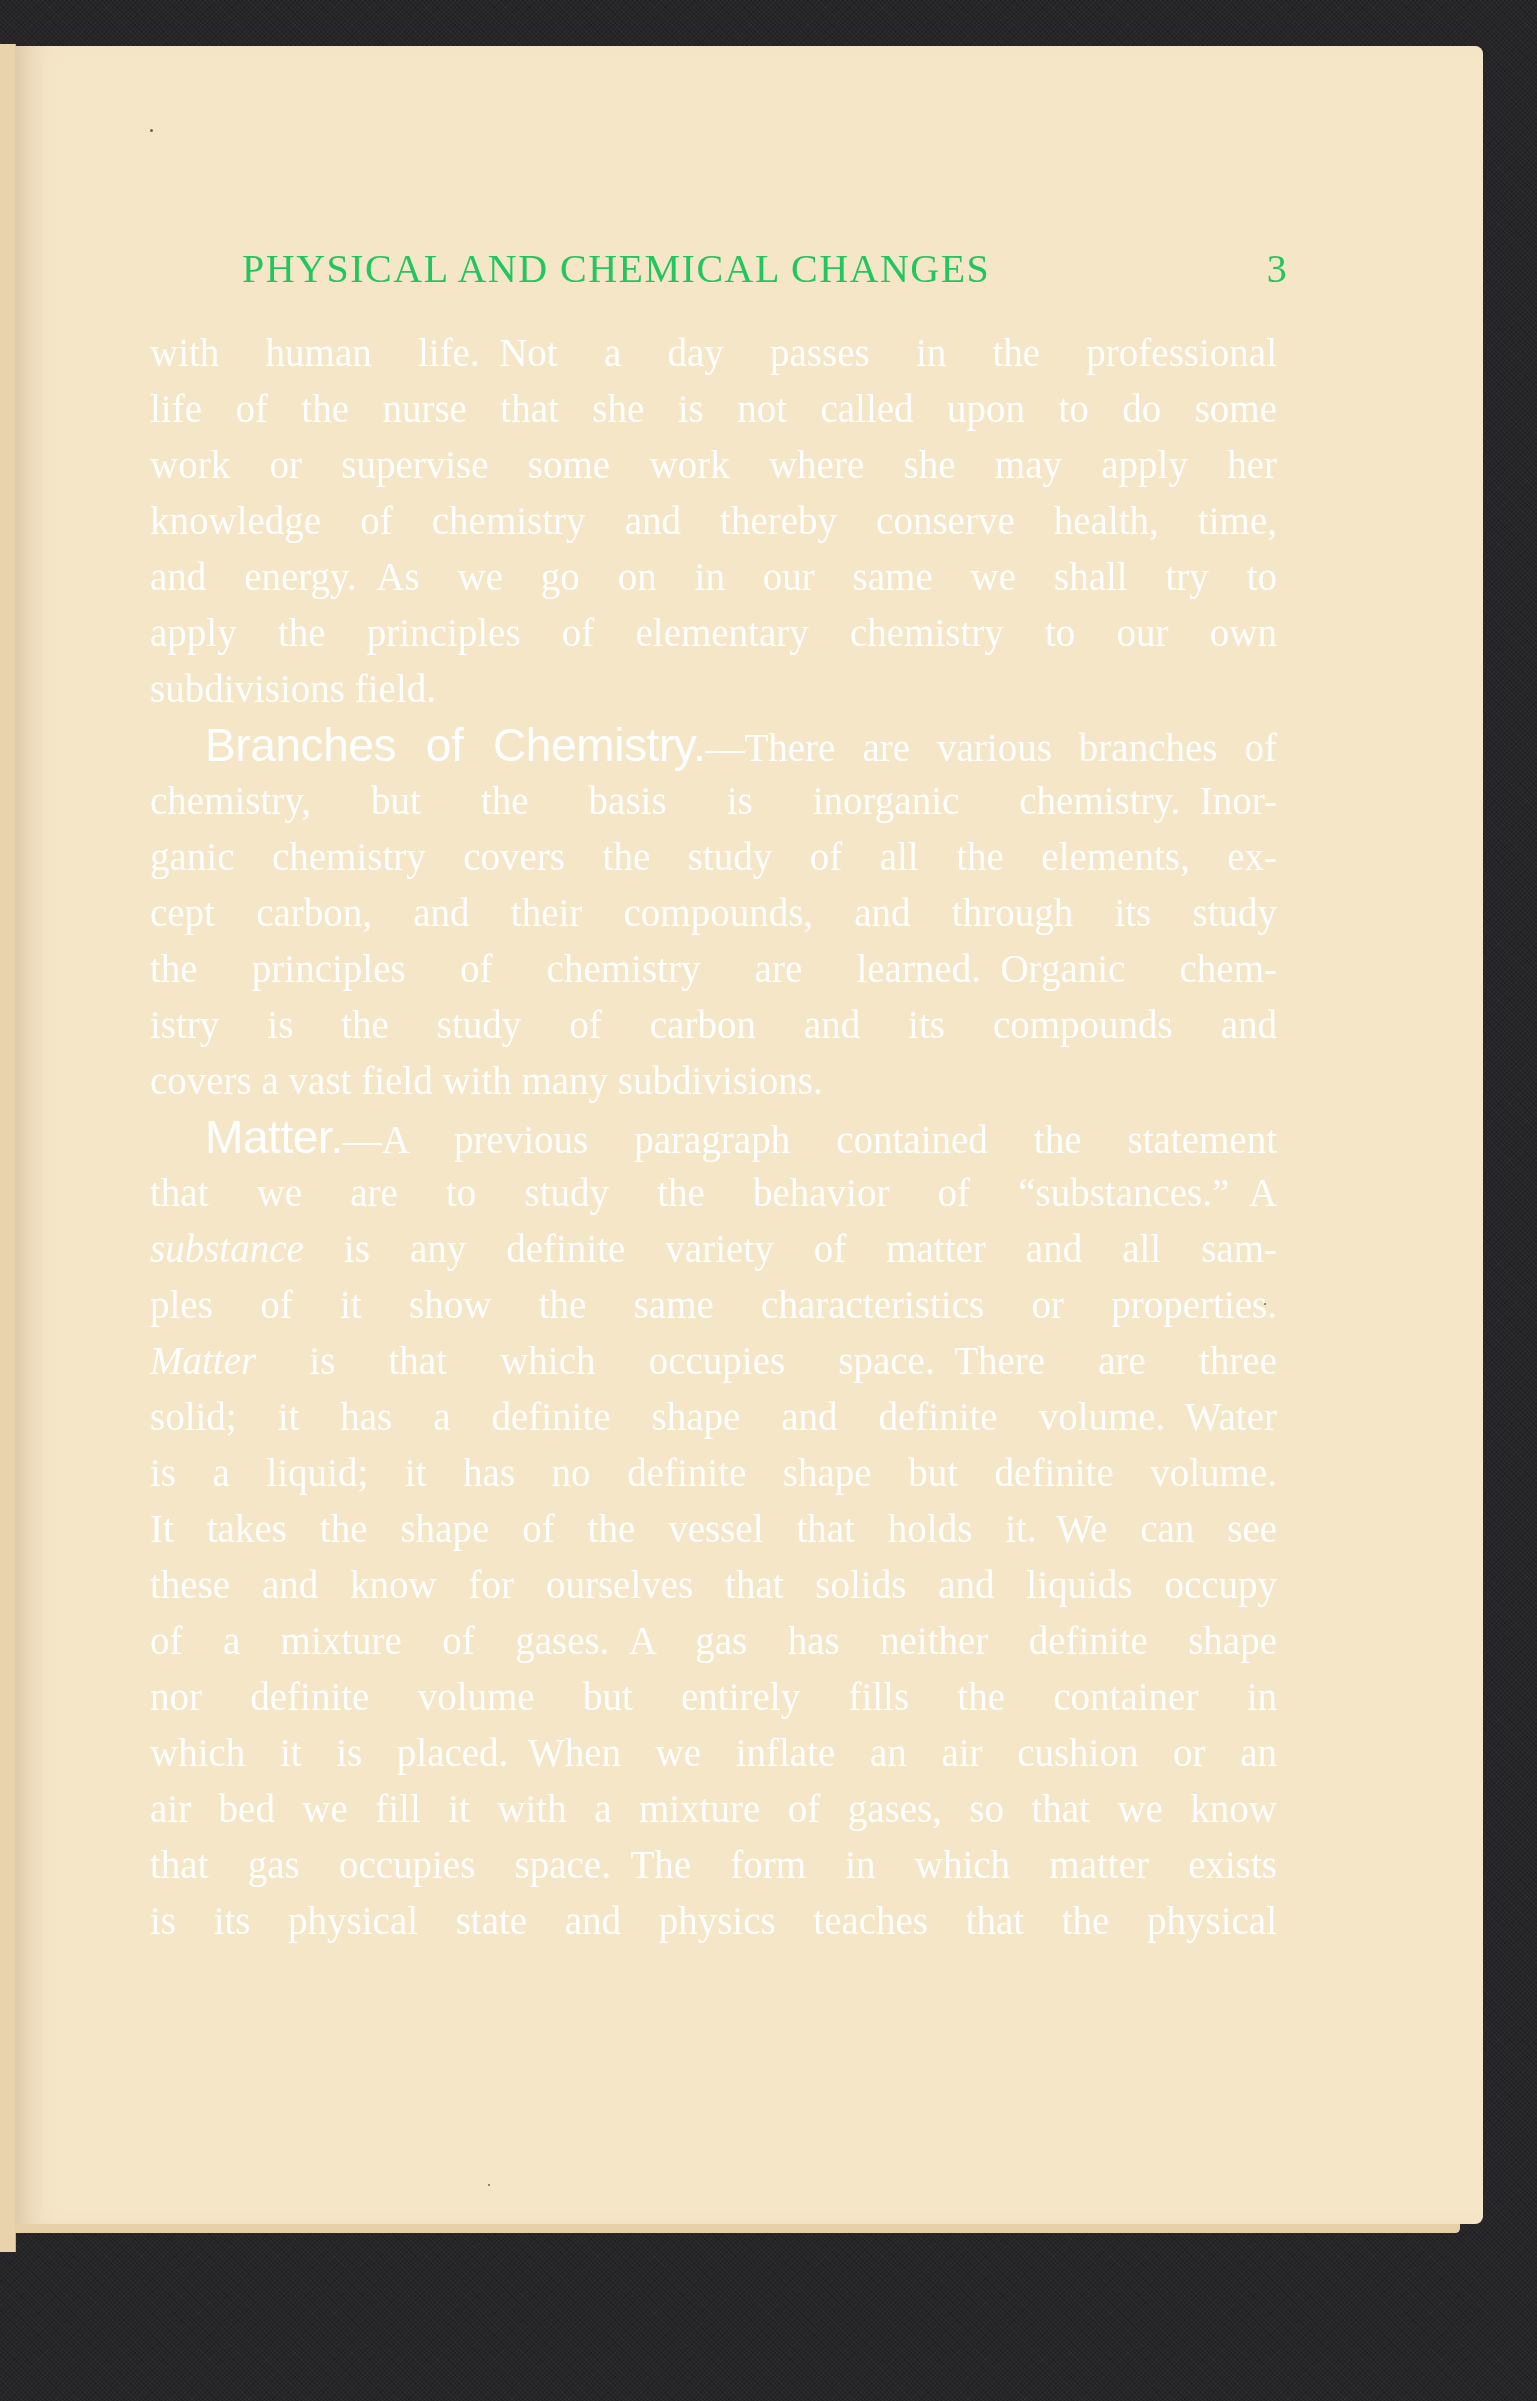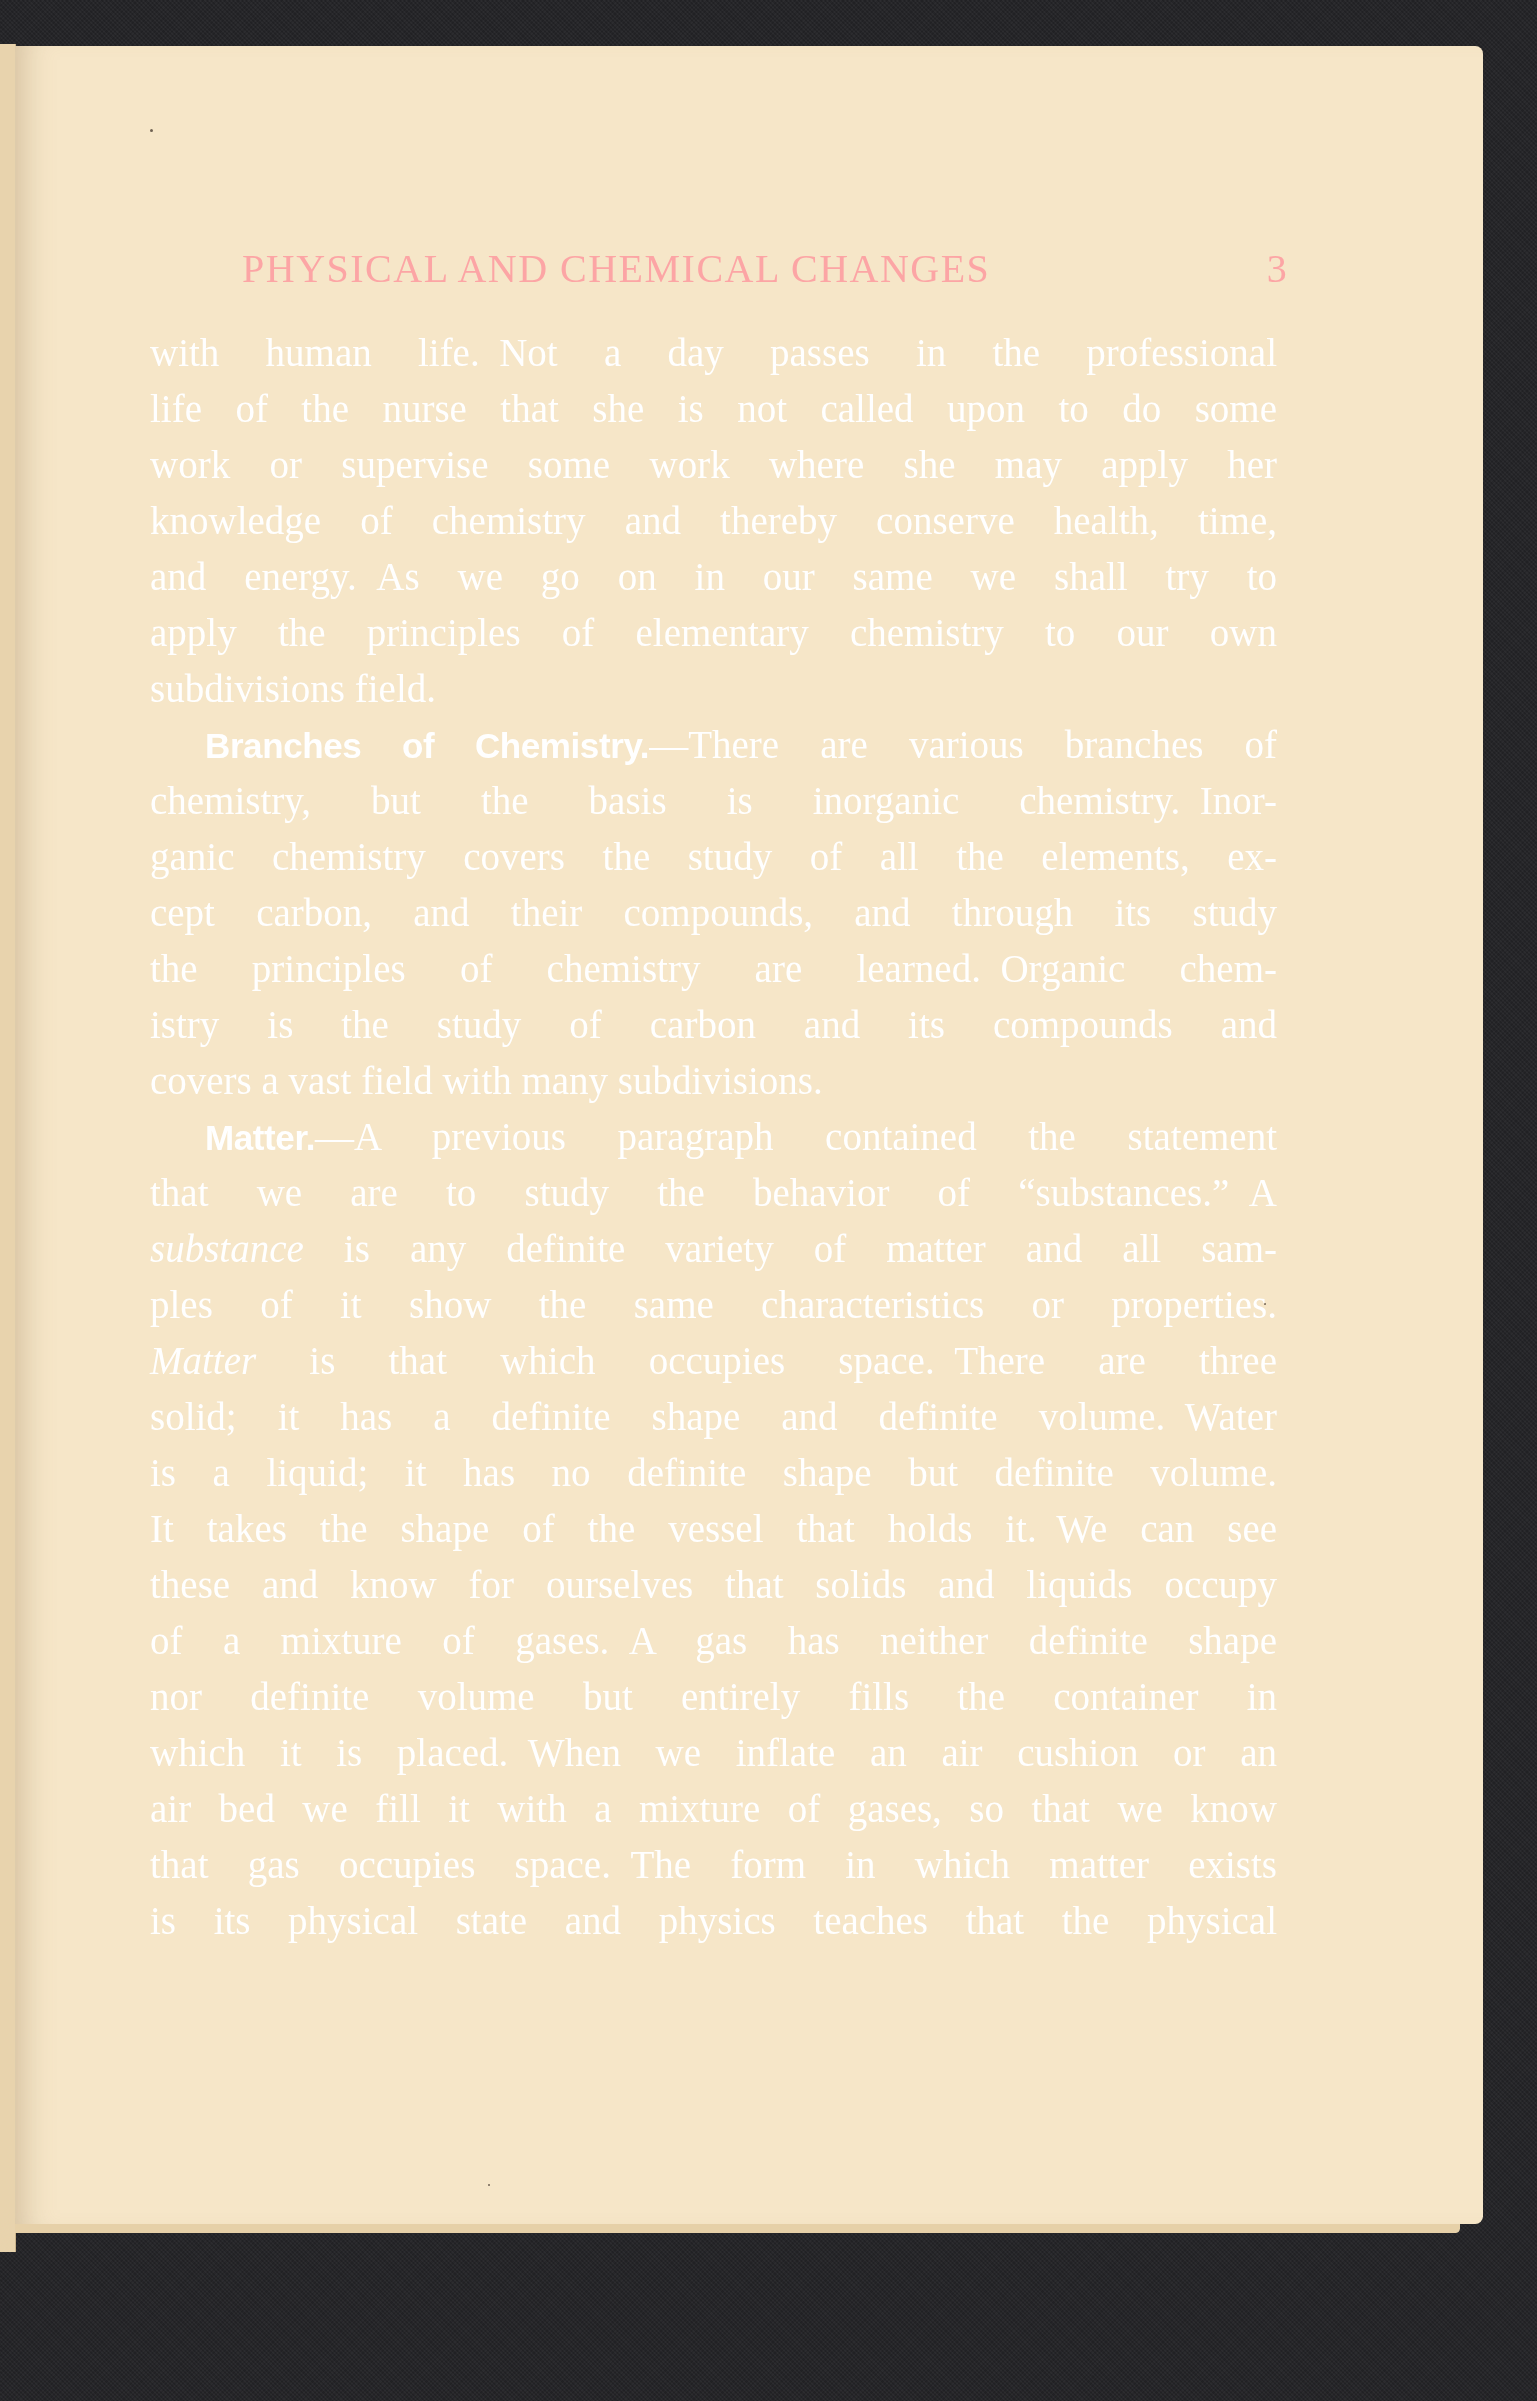--- a/index.html
+++ b/index.html
@@ -52,21 +52,21 @@
   }
   .running-head {
     position: absolute;
     top: 244px;
     left: 242px;
     width: 1046px;
     height: 49px;
     display: flex;
     justify-content: space-between;
     align-items: center;
-    color: #fca5a5;
+    color: #22c55e;
     font-family: "Liberation Serif", "DejaVu Serif", serif;
     font-size: 40px;
     letter-spacing: 1.2px;
   }
   .running-head .title { letter-spacing: 1.5px; }
   .body-text {
     position: absolute;
     top: 325px;
     left: 150px;
     width: 1127px;
@@ -83,22 +83,22 @@
     height: 56px;
   }
   .line.last {
     text-align-last: left;
   }
   .line.indent {
     padding-left: 55px;
   }
   .head-bold {
     font-family: "Liberation Sans", "DejaVu Sans", sans-serif;
-    font-weight: bold;
-    font-size: 35px;
+    font-weight: normal;
+    font-size: 46px;
     letter-spacing: -0.4px;
   }
   .ital {
     font-style: italic;
   }
   .speck {
     position: absolute;
     width: 3.1px;
     height: 3.1px;
     border-radius: 50%;

